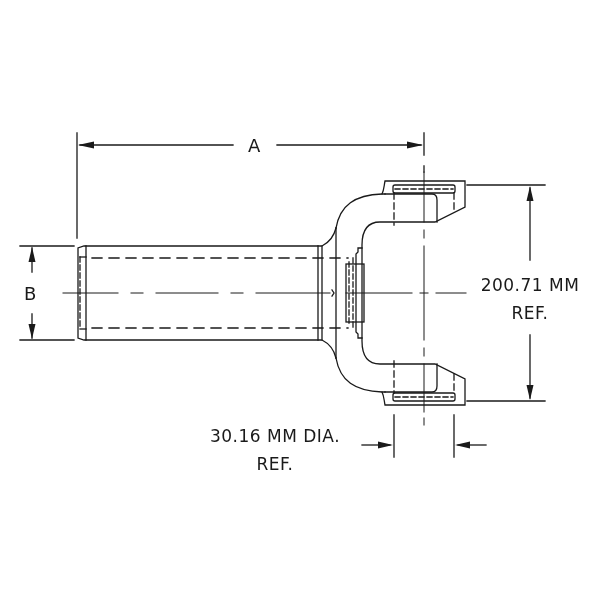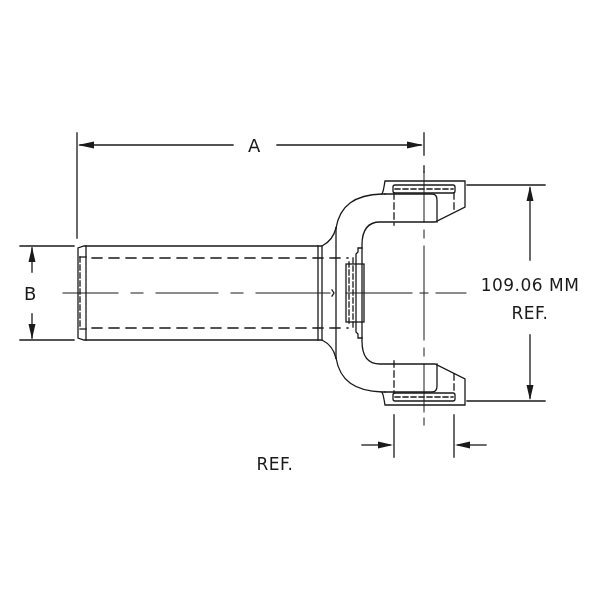--- a/index.html
+++ b/index.html
@@ -149,18 +149,19 @@
       <line x1="458" y1="445" x2="486" y2="445"></line>
       <polygon points="393,445 378,441.5 378,448.5" fill="#1a1a1a" stroke="none"></polygon>
       <polygon points="455,445 470,441.5 470,448.5" fill="#1a1a1a" stroke="none"></polygon>
     </g>
   </svg>
 
   <div class="lbl" style="left:248px; top:136px; font-size:18px;">A</div>
 
   <div class="lbl" style="left:24px; top:284px; font-size:18px;">B</div>
 
-  <div class="lbl center" style="left:470px; top:275px; width:120px;">109.06 MM</div>
+  <div class="lbl center" style="left:470px; top:275px; width:120px;">200.71 MM</div>
   <div class="lbl center" style="left:470px; top:303px; width:120px;">REF.</div>
 
+  <div class="lbl center" style="left:200px; top:426px; width:150px;">30.16 MM DIA.</div>
   <div class="lbl center" style="left:200px; top:454px; width:150px;">REF.</div>
 
 </div>
 
 </body></html>

